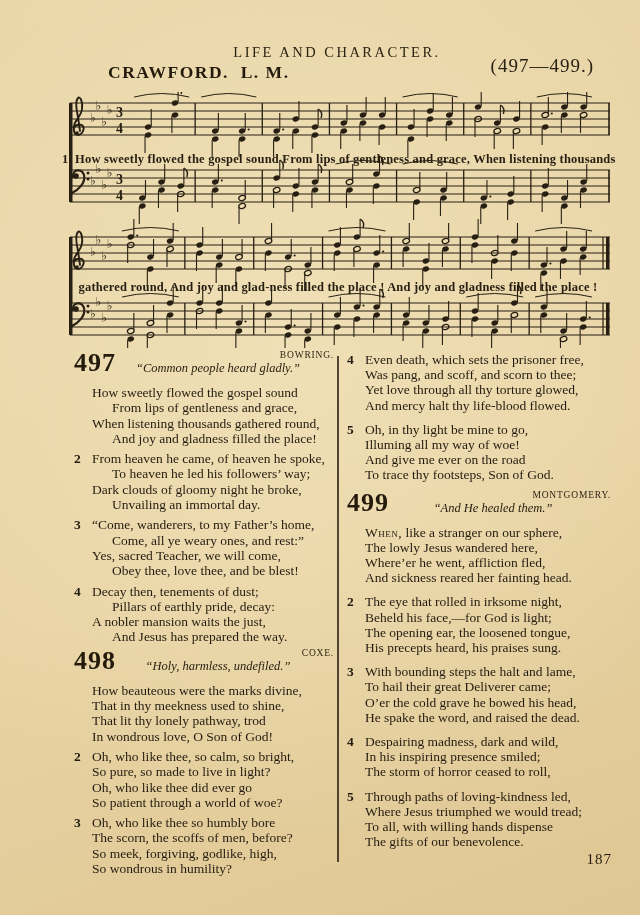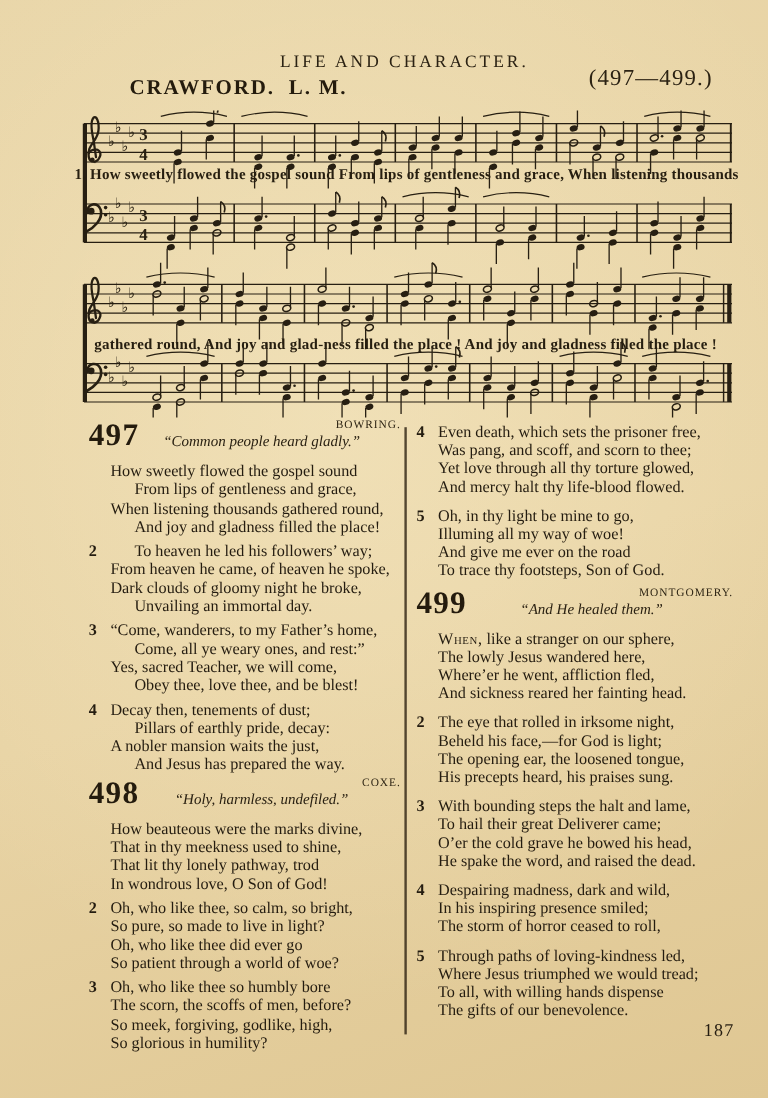--- a/index.html
+++ b/index.html
@@ -19,21 +19,21 @@
   .tune-title{
     position:absolute; left:108px; top:62px; font-size:17.5px; font-weight:700;
     letter-spacing:1.5px; color:#241b0d;
   }
   .score-wrap{ position:absolute; left:62px; top:92px; width:552px; height:256px; }
   .score-wrap svg{ display:block; }
   .score-lyric{
     position:absolute; left:62px; width:552px; text-align:center;
     font-size:12.5px; font-weight:700; letter-spacing:.2px; color:#261e10; white-space:nowrap;
   }
-  .score-lyric.l1{ top:138px; }
+  .score-lyric.l1{ top:152px; }
   .score-lyric.l2{ top:280px; }
   .col{ position:absolute; top:352px; }
   .col-left{ left:74px; width:262px; }
   .col-right{ left:347px; width:266px; }
   .divider{ position:absolute; left:337px; top:356px; width:1.5px; height:506px; background:rgba(44,33,16,.8); }
   .hymn-header{ position:relative; height:30px; margin-bottom:3px; }
   .hymn-number{ position:absolute; left:0; top:-4px; font-size:26px; font-weight:700; letter-spacing:1px; color:#241b0d;}
   .hymn-author{ position:absolute; right:2px; top:-2px; font-size:9.5px; letter-spacing:.8px; color:#2e2514;}
   .hymn-subtitle{ position:absolute; left:56px; right:30px; top:9px; text-align:center;
     font-style:italic; font-size:12.5px; color:#2a2112; white-space:nowrap;}
@@ -505,22 +505,22 @@
         <span class="hymn-subtitle">“Common people heard gladly.”</span>
       </div>
       <div class="verse">
         <div class="vline">How sweetly flowed the gospel sound</div>
         <div class="vline ind">From lips of gentleness and grace,</div>
         <div class="vline">When listening thousands gathered round,</div>
         <div class="vline ind">And joy and gladness filled the place!</div>
       </div>
       <div class="verse">
         <span class="vnum">2</span>
+        <div class="vline">From heaven he came, of heaven he spoke,</div>
         <div class="vline ind">To heaven he led his followers’ way;</div>
-        <div class="vline">From heaven he came, of heaven he spoke,</div>
         <div class="vline">Dark clouds of gloomy night he broke,</div>
         <div class="vline ind">Unvailing an immortal day.</div>
       </div>
       <div class="verse">
         <span class="vnum">3</span>
         <div class="vline">“Come, wanderers, to my Father’s home,</div>
         <div class="vline ind">Come, all ye weary ones, and rest:”</div>
         <div class="vline">Yes, sacred Teacher, we will come,</div>
         <div class="vline ind">Obey thee, love thee, and be blest!</div>
       </div>
@@ -547,21 +547,21 @@
         <div class="vline">Oh, who like thee, so calm, so bright,</div>
         <div class="vline">So pure, so made to live in light?</div>
         <div class="vline">Oh, who like thee did ever go</div>
         <div class="vline">So patient through a world of woe?</div>
       </div>
       <div class="verse">
         <span class="vnum">3</span>
         <div class="vline">Oh, who like thee so humbly bore</div>
         <div class="vline">The scorn, the scoffs of men, before?</div>
         <div class="vline">So meek, forgiving, godlike, high,</div>
-        <div class="vline">So glorious in humility?</div>
+        <div class="vline">So wondrous in humility?</div>
       </div>
     </div>
   <div class="col col-right" id="col-right">
       <div class="verse">
         <span class="vnum">4</span>
         <div class="vline">Even death, which sets the prisoner free,</div>
         <div class="vline">Was pang, and scoff, and scorn to thee;</div>
         <div class="vline">Yet love through all thy torture glowed,</div>
         <div class="vline">And mercy halt thy life-blood flowed.</div>
       </div>

